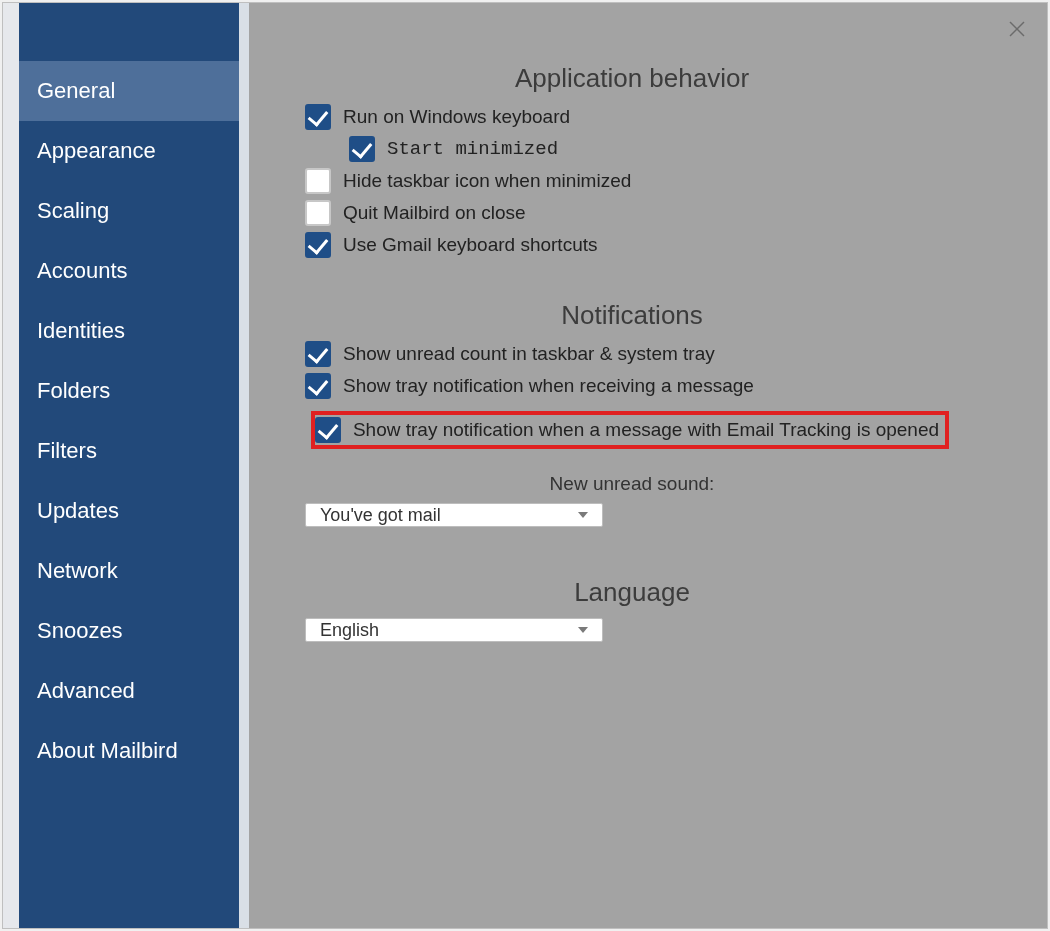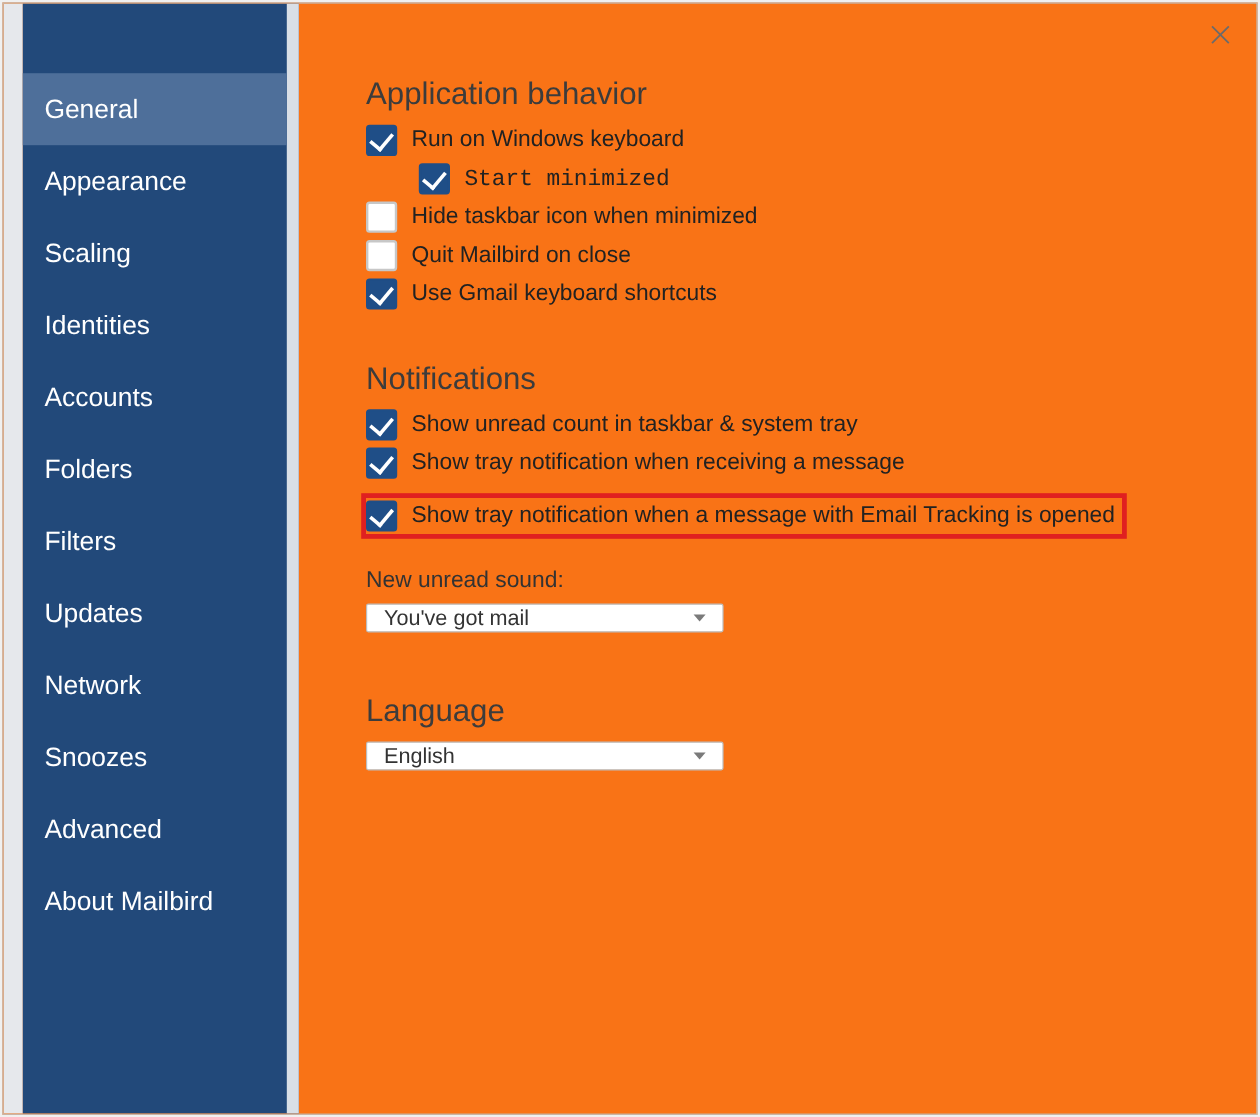--- a/index.html
+++ b/index.html
@@ -5,21 +5,21 @@
   html, body {
     margin: 0;
     padding: 0;
     font-family: "Segoe UI", Arial, sans-serif;
     background: #f0f0f0;
   }
   .window {
     width: 1046px;
     height: 927px;
     margin: 2px;
-    background: #f97316;
+    background: #a3a3a3;
     border: 1px solid #bfbfbf;
     position: relative;
     box-sizing: border-box;
     display: flex;
     overflow: hidden;
   }
   .scroll-strip {
     width: 16px;
     height: 100%;
     background: #e6e8ec;
@@ -43,20 +43,21 @@
     box-sizing: border-box;
   }
   .sidebar-item.active {
     background: #4e6f9a;
   }
   .content {
     flex: 1;
     position: relative;
     padding: 60px 88px 0 56px;
     box-sizing: border-box;
+    text-align: center;
   }
   .close-btn {
     position: absolute;
     top: 12px;
     right: 16px;
     width: 28px;
     height: 28px;
     cursor: pointer;
     color: #6b6b6b;
   }
@@ -141,22 +142,22 @@
 <body>
 
 <div class="window">
 
   <div class="scroll-strip"></div>
 
   <div class="sidebar">
     <div class="sidebar-item active"><span>General</span></div>
     <div class="sidebar-item"><span>Appearance</span></div>
     <div class="sidebar-item"><span>Scaling</span></div>
+    <div class="sidebar-item"><span>Accounts</span></div>
     <div class="sidebar-item"><span>Identities</span></div>
-    <div class="sidebar-item"><span>Accounts</span></div>
     <div class="sidebar-item"><span>Folders</span></div>
     <div class="sidebar-item"><span>Filters</span></div>
     <div class="sidebar-item"><span>Updates</span></div>
     <div class="sidebar-item"><span>Network</span></div>
     <div class="sidebar-item"><span>Snoozes</span></div>
     <div class="sidebar-item"><span>Advanced</span></div>
     <div class="sidebar-item"><span>About Mailbird</span></div>
   </div>
 
   <div class="content">

